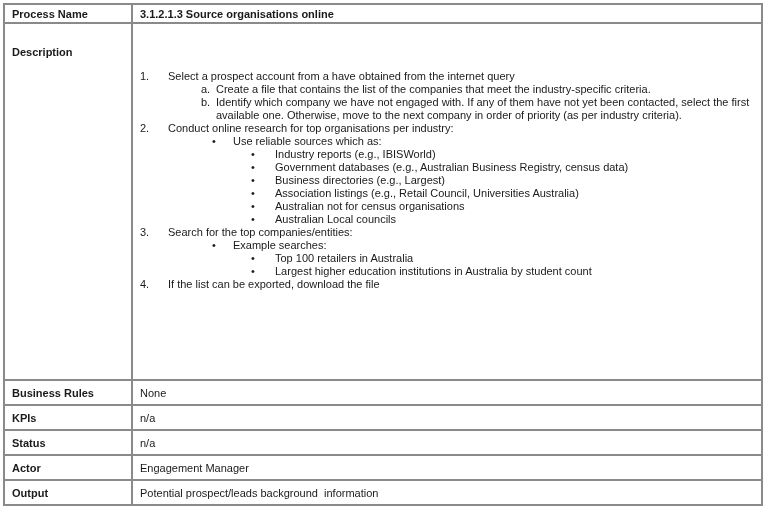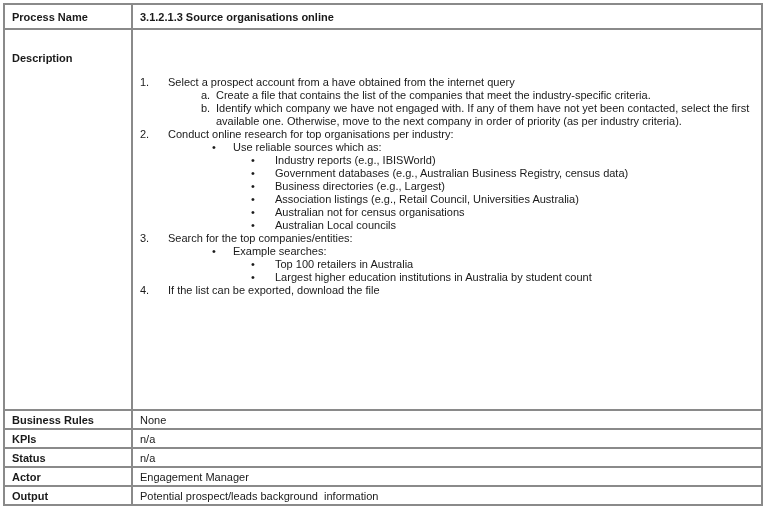--- a/index.html
+++ b/index.html
@@ -30,22 +30,22 @@
     vertical-align: middle;
     overflow: hidden;
   }
   .label-cell {
     width: 112px;
     font-weight: bold;
   }
   .value-cell {
     white-space: pre-wrap;
   }
-  tr.header-row { height: 25px; }
-  tr.small-row  { height: 19px; margin-top: 16px; }
+  tr.header-row { height: 19px; }
+  tr.small-row  { height: 25px; margin-top: 16px; }
   tr.header-row .value-cell { font-weight: bold; }
   tr.description-row td {
     vertical-align: top;
     padding-top: 22px;
   }
   .desc-list { width: 100%; }
   .desc-item {
     display: flex;
     align-items: flex-start;
     line-height: 13px;

